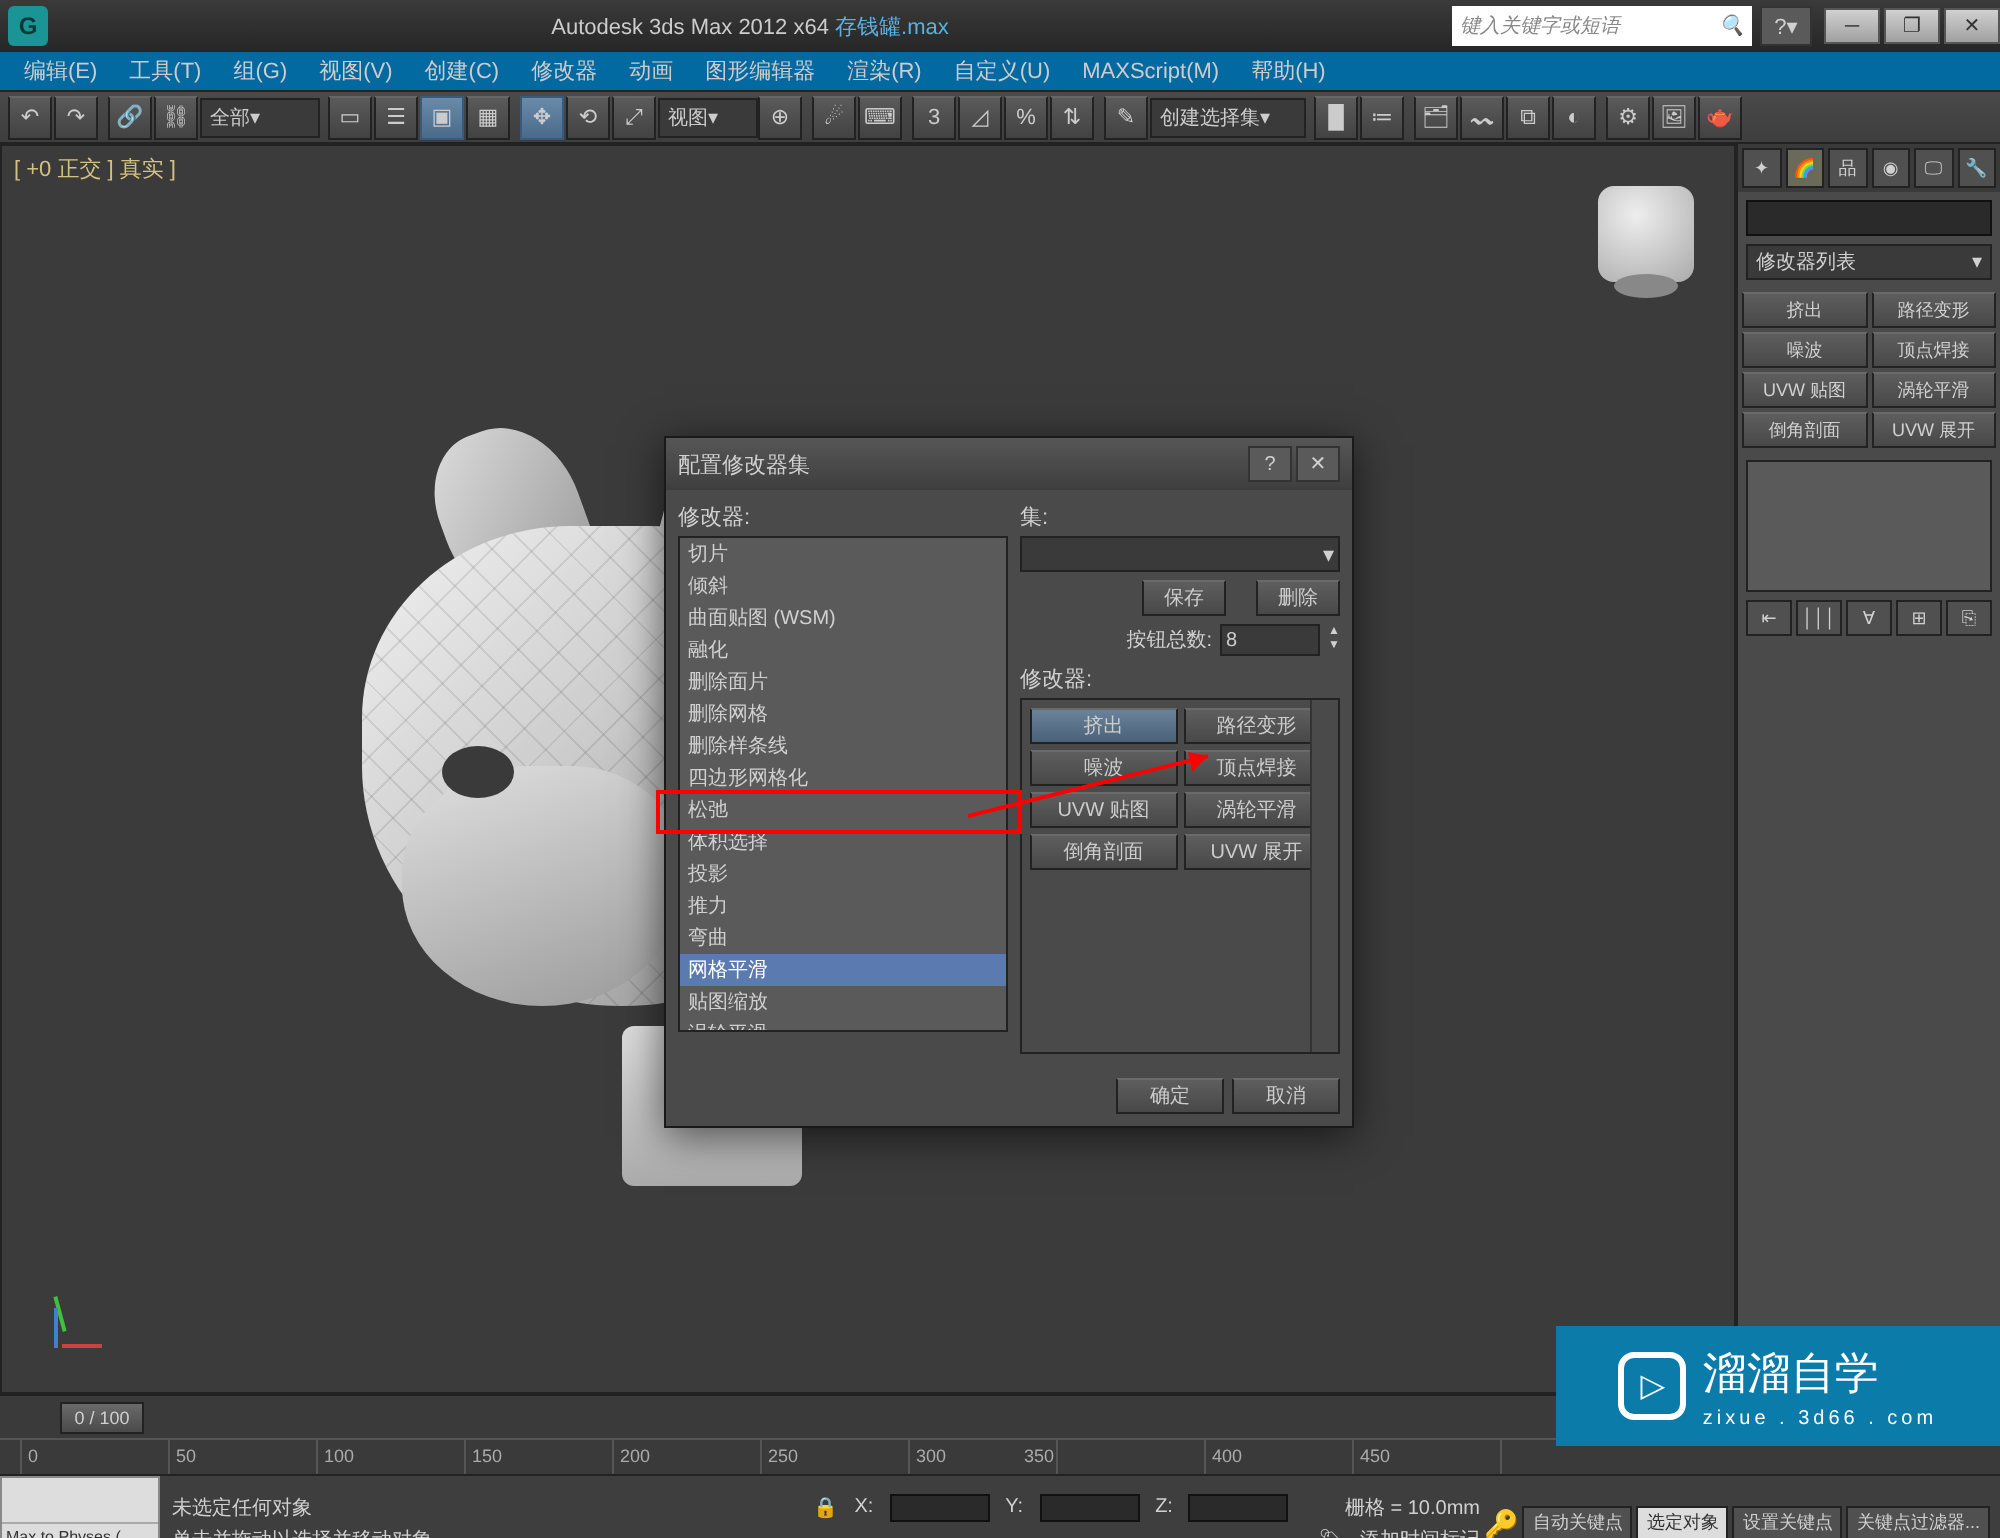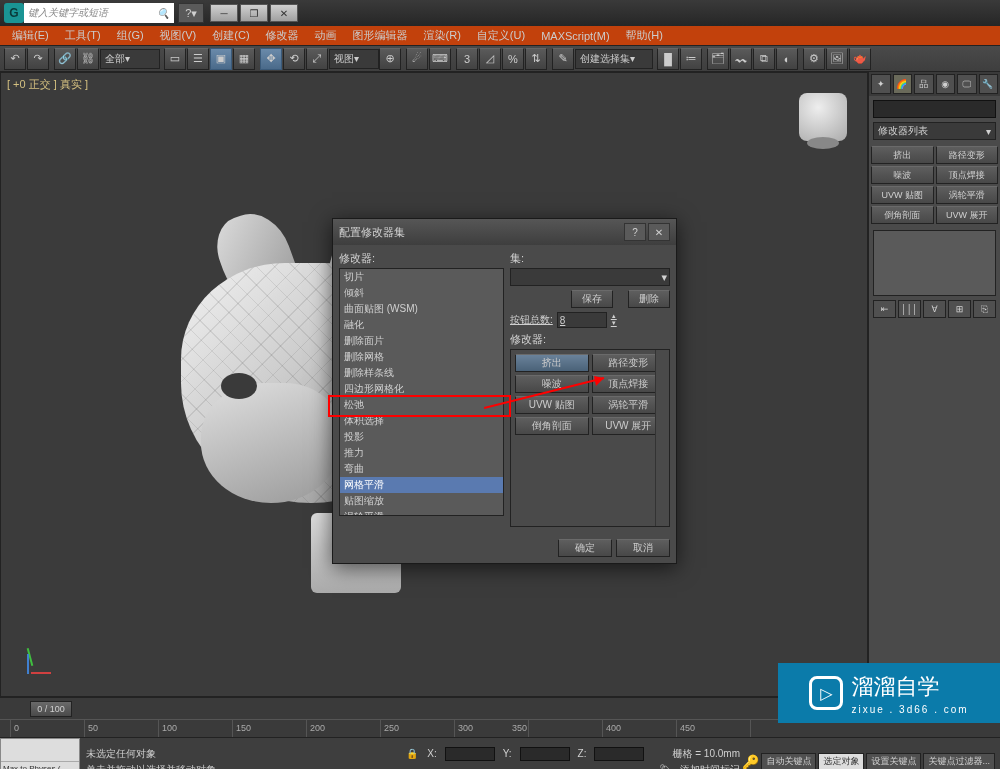--- a/index.html
+++ b/index.html
@@ -9,21 +9,21 @@
 .titlebar { height: 26px; background: linear-gradient(#3a3a3a, #262626); display: flex; align-items: center; padding-left: 4px; }
 .app-icon { width: 20px; height: 20px; background: #1a9494; border-radius: 3px; display: flex; align-items: center; justify-content: center; color: #0a3838; font-weight: bold; font-size: 12px; }
 .title-text { flex: 1; text-align: center; color: #ccc; font-size: 11px; }
 .title-hl { color: #5ab0e0; }
 .search-box { width: 150px; height: 20px; background: #fff; display: flex; align-items: center; padding: 0 4px; color: #888; font-style: italic; font-size: 10px; text-align: center; }
 .search-mag { margin-left: auto; }
 .win-btns { display: flex; }
 .win-btn { width: 28px; height: 18px; background: linear-gradient(#d0d0d0,#a0a0a0); border: 1px solid #555; margin-left: 2px; display: flex; align-items: center; justify-content: center; font-size: 10px; color: #333; }
 
 
-.menubar { height: 20px; background: #c2410c; display: flex; align-items: center; padding-left: 4px; border-bottom: 1px solid #222; }
+.menubar { height: 20px; background: #0369a1; display: flex; align-items: center; padding-left: 4px; border-bottom: 1px solid #222; }
 .menu-item { padding: 0 8px; color: #ccc; cursor: default; font-size: 11px; }
 
 
 .toolbar-row { height: 26px; background: linear-gradient(#4a4a4a,#3e3e3e); display: flex; align-items: center; padding: 0 4px; border-bottom: 1px solid #222; }
 .tb-btn { width: 22px; height: 22px; background: linear-gradient(#5a5a5a,#424242); border: 1px solid #222; border-top-color: #666; margin-right: 1px; display: flex; align-items: center; justify-content: center; font-size: 11px; color: #ccc; }
 .tb-btn.active { background: linear-gradient(#6a8aaa,#4a6a8a); border-color: #3a5a7a; }
 .tb-sep { width: 4px; }
 .tb-dropdown { height: 20px; background: #3a3a3a; border: 1px solid #222; color: #ccc; padding: 0 4px; font-size: 10px; display: flex; align-items: center; }
 
 
@@ -60,21 +60,21 @@
 .dlg-listbox { width: 100%; height: 248px; background: #5a5a5a; border: 1px solid #222; overflow-y: scroll; font-size: 10px; }
 .dlg-listbox::-webkit-scrollbar { width: 14px; }
 .dlg-listbox::-webkit-scrollbar-track { background: #4a4a4a; }
 .dlg-listbox::-webkit-scrollbar-thumb { background: #666; border: 1px solid #333; }
 .dlg-li { padding: 1px 4px; white-space: nowrap; cursor: default; }
 .dlg-li.sel { background: #5a7ab0; color: #fff; }
 .dlg-dd { width: 100%; height: 18px; background: #3a3a3a; border: 1px solid #222; margin-bottom: 4px; }
 .dlg-btnrow { display: flex; gap: 15px; margin-bottom: 4px; justify-content: flex-end; }
 .dlg-btn { height: 18px; padding: 0 10px; background: linear-gradient(#5e5e5e,#484848); border: 1px solid #222; border-top-color: #6a6a6a; color: #ccc; font-size: 10px; display: flex; align-items: center; justify-content: center; cursor: default; }
 .dlg-spin { width: 50px; height: 16px; background: #3a3a3a; border: 1px solid #222; color: #ccc; font-size: 10px; padding-left: 2px; }
-.dlg-countrow { display: flex; align-items: center; justify-content: flex-start; gap: 4px; margin-bottom: 4px; font-size: 10px; text-decoration: underline; }
+.dlg-countrow { display: flex; align-items: center; justify-content: flex-end; gap: 4px; margin-bottom: 4px; font-size: 10px; }
 .dlg-grid { border: 1px solid #222; background: #4a4a4a; height: 178px; padding: 4px; position: relative; }
 .dlg-grid-inner { display: grid; grid-template-columns: 1fr 1fr; gap: 3px; }
 .dlg-gbtn { height: 18px; background: linear-gradient(#5e5e5e,#484848); border: 1px solid #222; border-top-color: #6a6a6a; font-size: 10px; display: flex; align-items: center; justify-content: center; color: #ccc; }
 .dlg-gbtn.hl { background: linear-gradient(#6a829a,#4a6278); }
 .dlg-grid-scroll { position: absolute; right: 0; top: 0; bottom: 0; width: 14px; background: #4a4a4a; border-left: 1px solid #333; }
 .dlg-foot { display: flex; justify-content: flex-end; gap: 4px; padding: 6px; }
 
 
 .anno-box { position: absolute; border: 2px solid #f00; pointer-events: none; }
 .anno-arrow { position: absolute; pointer-events: none; }
@@ -110,20 +110,24 @@
 .watermark { position: absolute; right: 0; bottom: 46px; width: 222px; height: 60px; background: #0b7baa; display: flex; align-items: center; justify-content: center; gap: 8px; color: #fff; }
 .wm-icon { width: 34px; height: 34px; border: 3px solid #fff; border-radius: 8px; display: flex; align-items: center; justify-content: center; font-size: 16px; }
 .wm-text { font-size: 22px; font-weight: 500; }
 .wm-sub { font-size: 10px; letter-spacing: 2px; margin-top: 2px; }
 </style>
 </head>
 <body>
 
 <div class="titlebar">
   <div class="app-icon">G</div>
+  <div class="title-text">
+    <span>Autodesk 3ds Max  2012 x64</span>
+    <span class="title-hl">存钱罐.max</span>
+  </div>
   <div class="search-box">
     <span textcontent="键入关键字或短语">键入关键字或短语</span>
     <span class="search-mag">🔍</span>
   </div>
   <div style="width:26px;height:20px;background:#5a5a5a;border:1px solid #333;margin:0 4px;display:flex;align-items:center;justify-content:center">?▾</div>
   <div class="win-btns">
     <div class="win-btn">─</div>
     <div class="win-btn">❐</div>
     <div class="win-btn">✕</div>
   </div>

